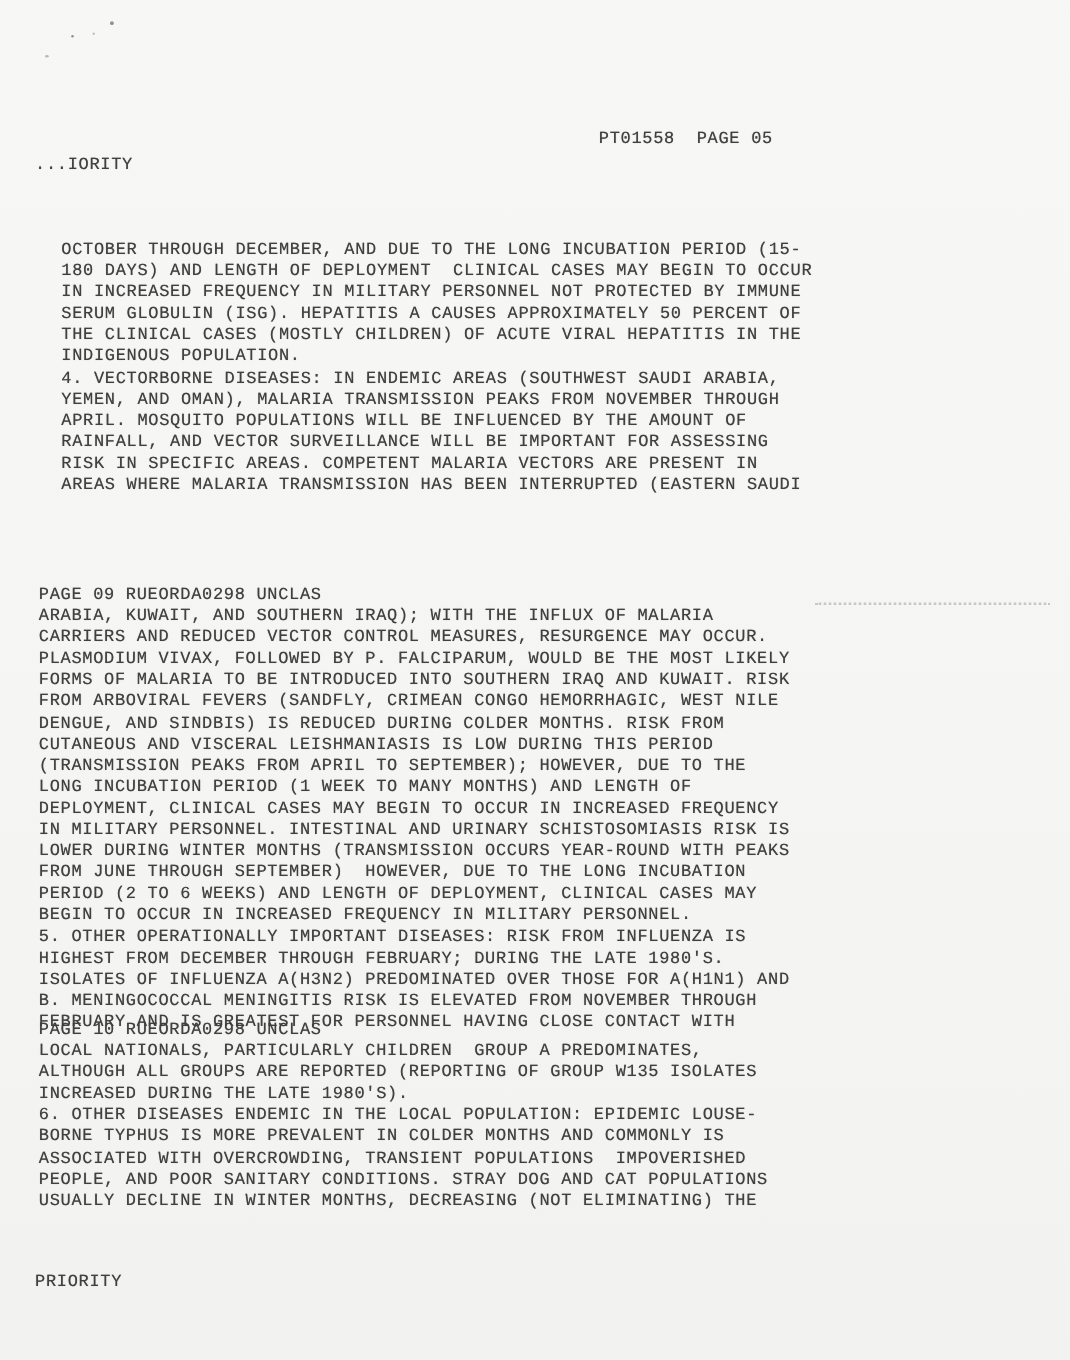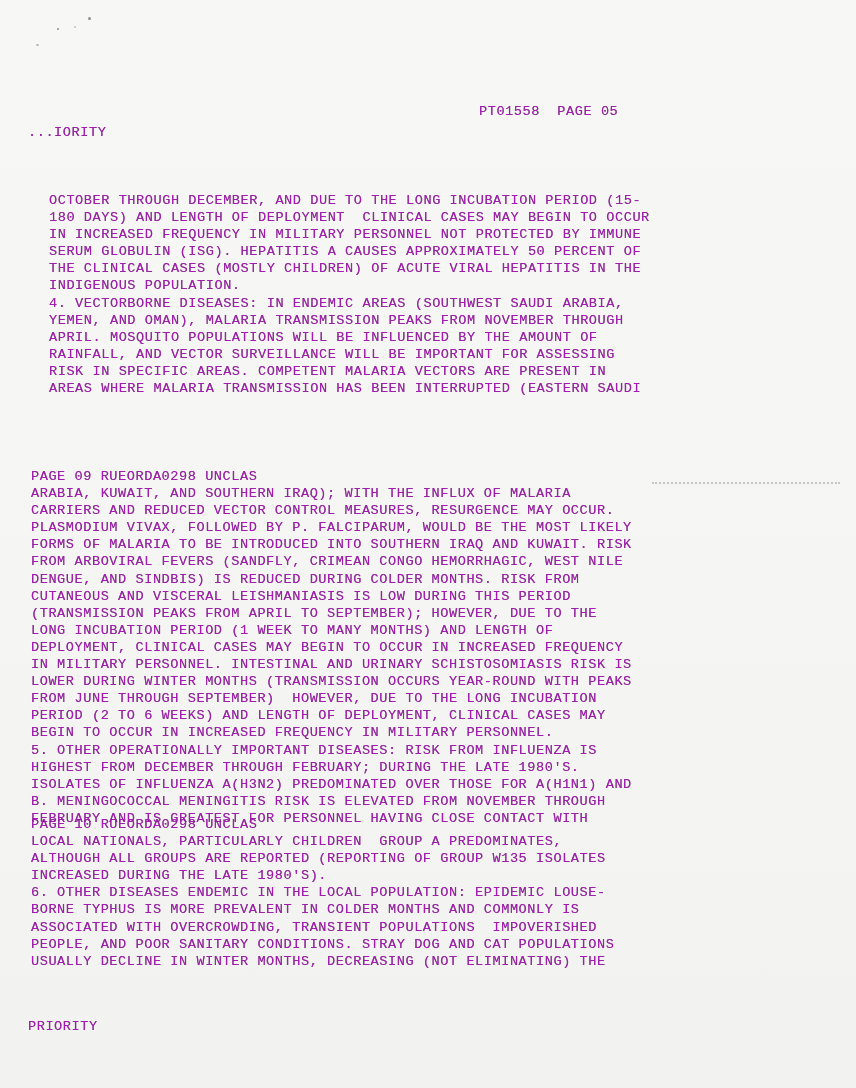--- a/index.html
+++ b/index.html
@@ -17,21 +17,21 @@
   .scan-page {
     position: absolute;
     inset: 0;
   }
   .mono {
     position: absolute;
     font-size: 13.6px;
     line-height: 17.1px;
     letter-spacing: 0.55px;
     white-space: pre;
-    color: #a21caf;
+    color: #404040;
     text-shadow: 0 0 0.6px rgba(35,35,35,0.55);
   }
   .doc-ref {
     left: 479px;
     top: 103px;
   }
   .cut-header {
     left: 28px;
     top: 124px;
     text-align: center;

